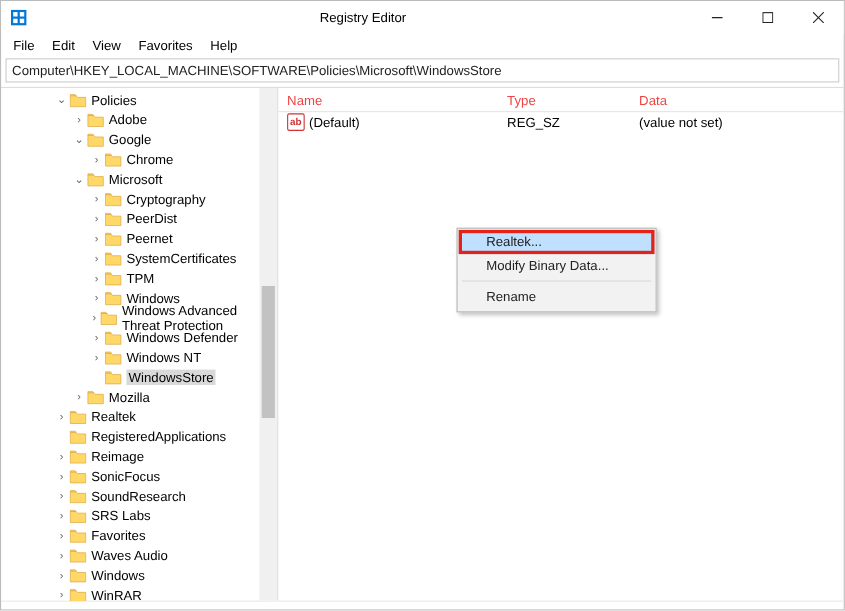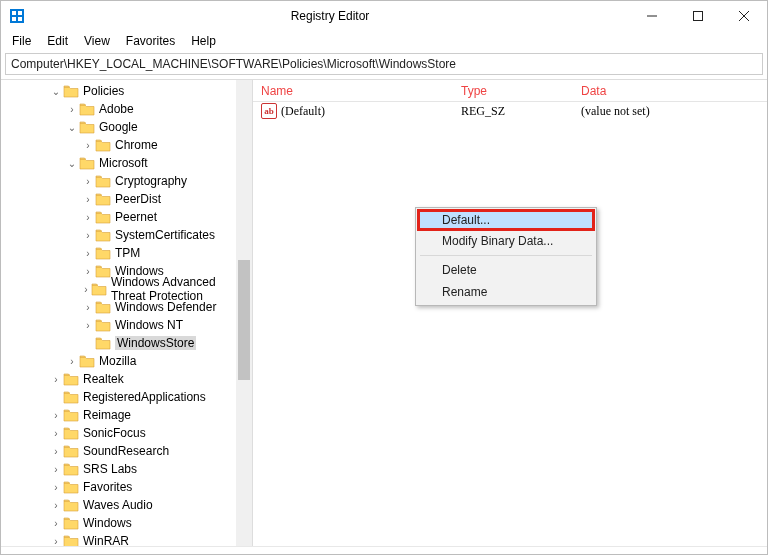--- a/index.html
+++ b/index.html
@@ -108,21 +108,21 @@
   }
   .col-name { width: 200px; }
   .col-type { width: 120px; }
   .col-data { flex: 1; }
   .list-body { flex: 1; position: relative; }
   .list-row {
     display: flex;
     height: 18px;
     align-items: center;
   }
-  .list-row .cell { padding: 0 8px; font-size: 12px; display: flex; align-items: center; gap: 4px; font-family: Liberation Serif, serif; }
+  .list-row .cell { padding: 0 8px; font-size: 12px; display: flex; align-items: center; gap: 4px; }
   .cell.col-name { width: 200px; }
   .cell.col-type { width: 120px; }
   .cell.col-data { flex: 1; }
   .list-row.selected .cell.col-name .value-name {
     background: #0078d7;
     color: #fff;
     padding: 1px 2px;
   }
   .value-icon {
     width: 16px; height: 16px;
@@ -529,22 +529,21 @@
             <span class="value-icon sz-icon">ab</span>
             <span class="value-name">(Default)</span>
           </div>
           <div class="cell col-type">REG_SZ</div>
           <div class="cell col-data">(value not set)</div>
         </div>
       </div>
   </div>
 
   <div class="context-menu">
-    <div class="ctx-item highlight">Default...</div>
+    <div class="ctx-item highlight">Realtek...</div>
     <div class="ctx-item">Modify Binary Data...</div>
     <div class="ctx-sep"></div>
-    <div class="ctx-item">Delete</div>
     <div class="ctx-item">Rename</div>
   </div>
 
 </div>
 
 <div class="status-strip"></div>
 
 </body></html>

